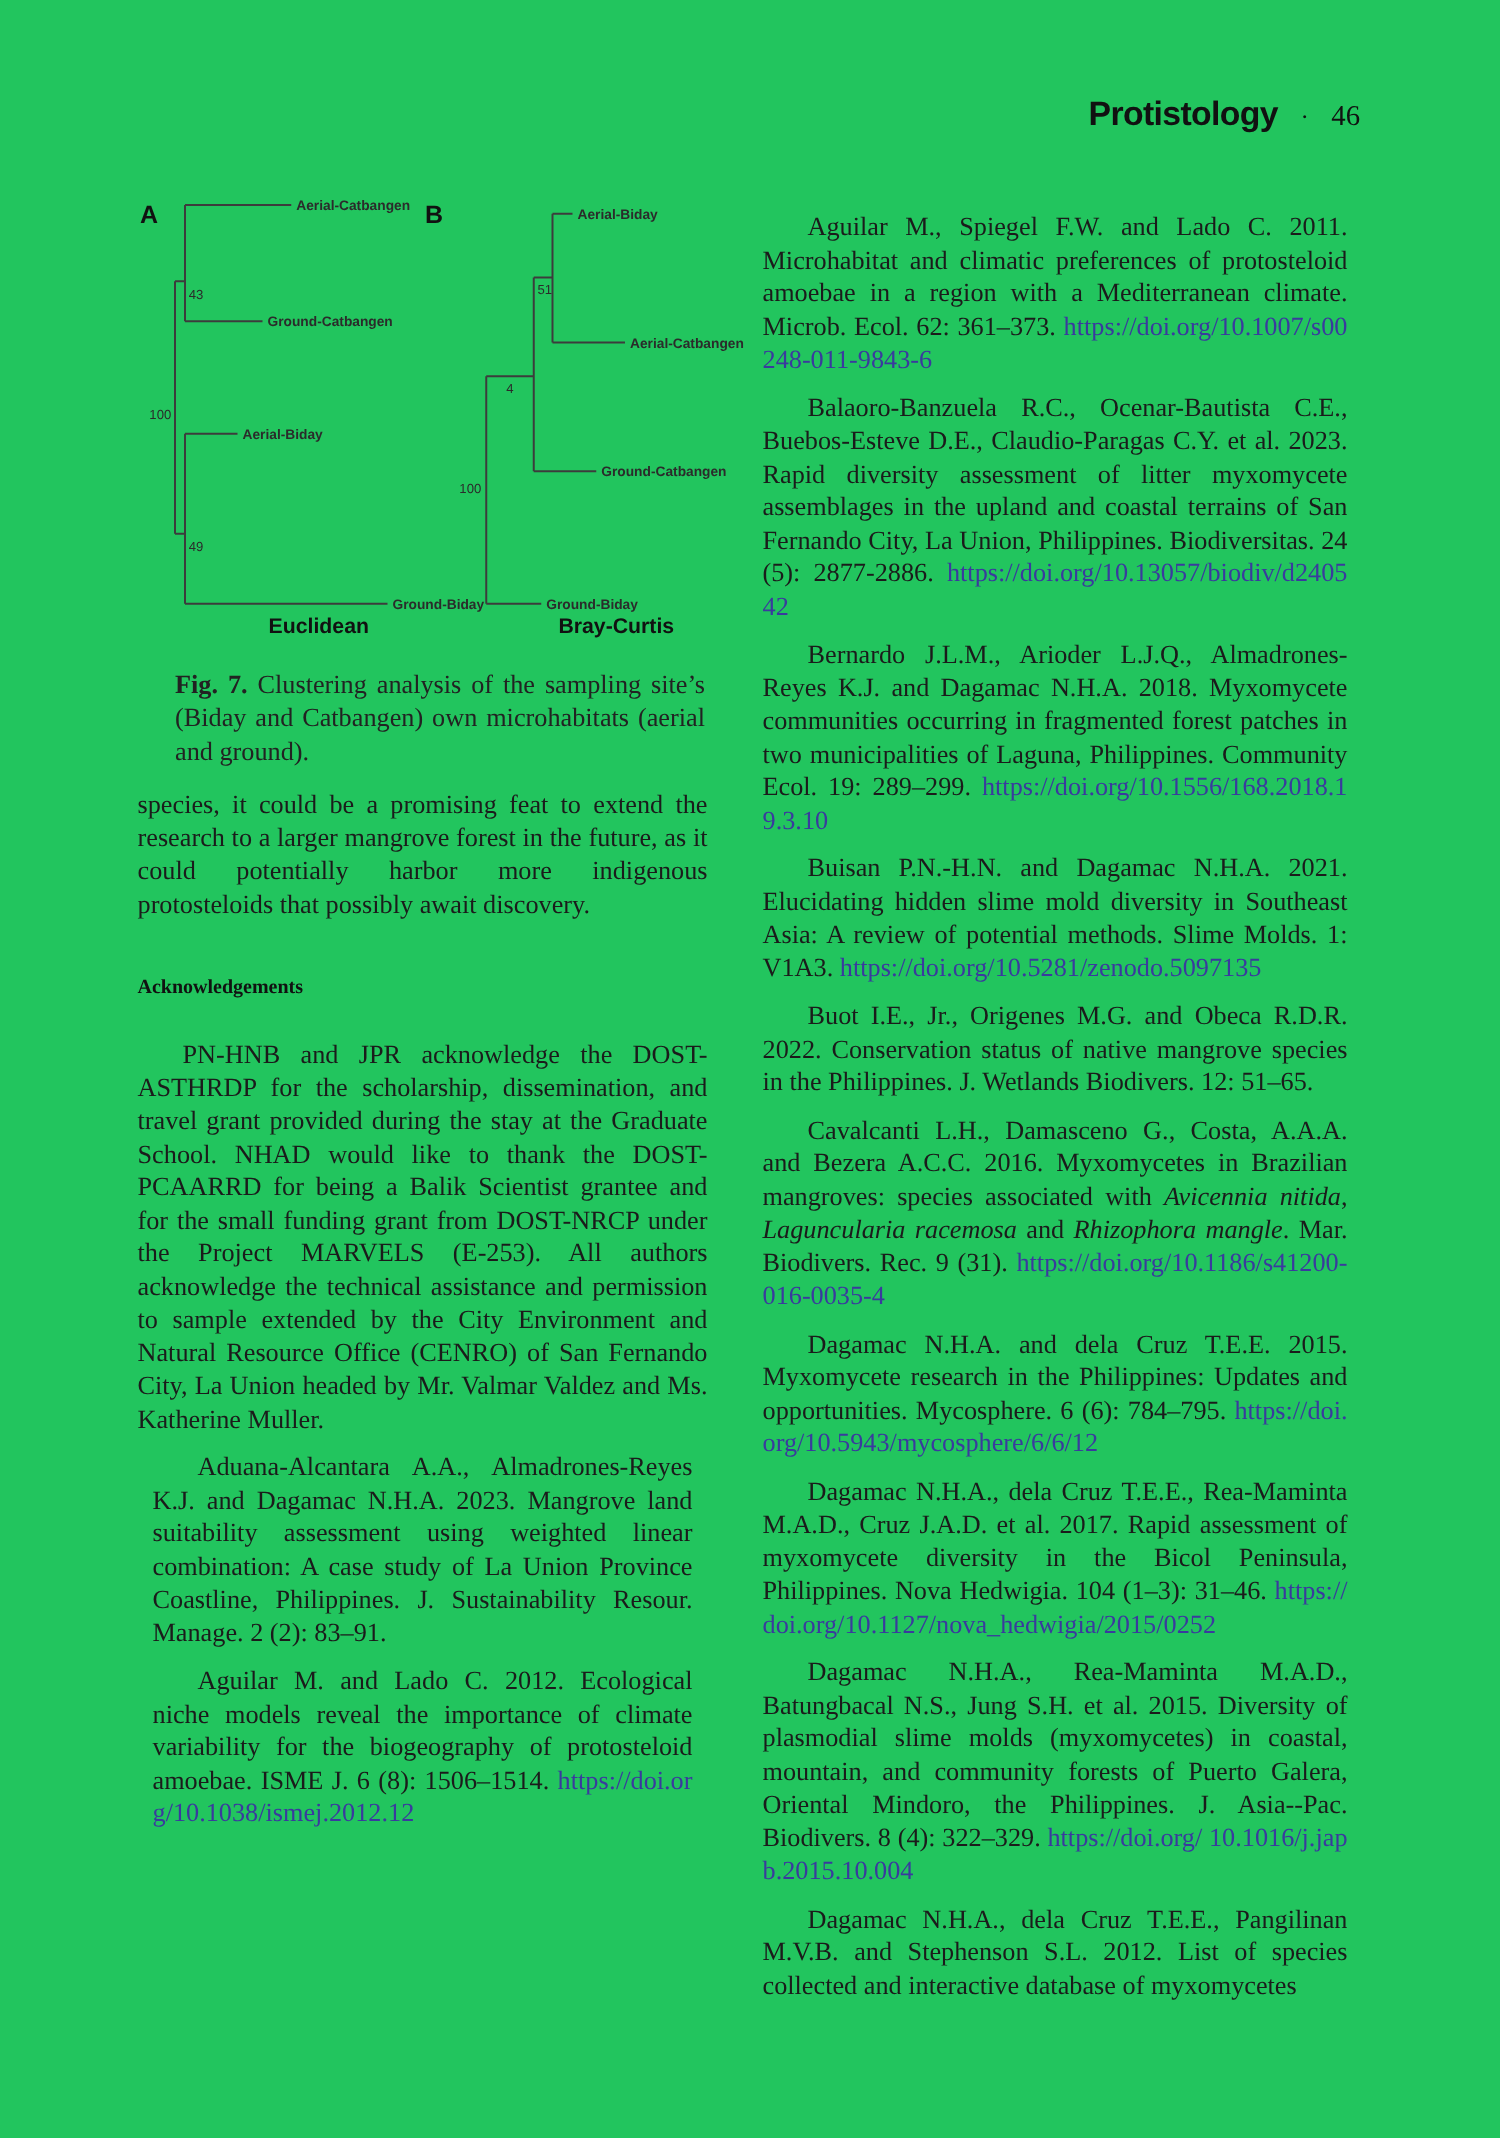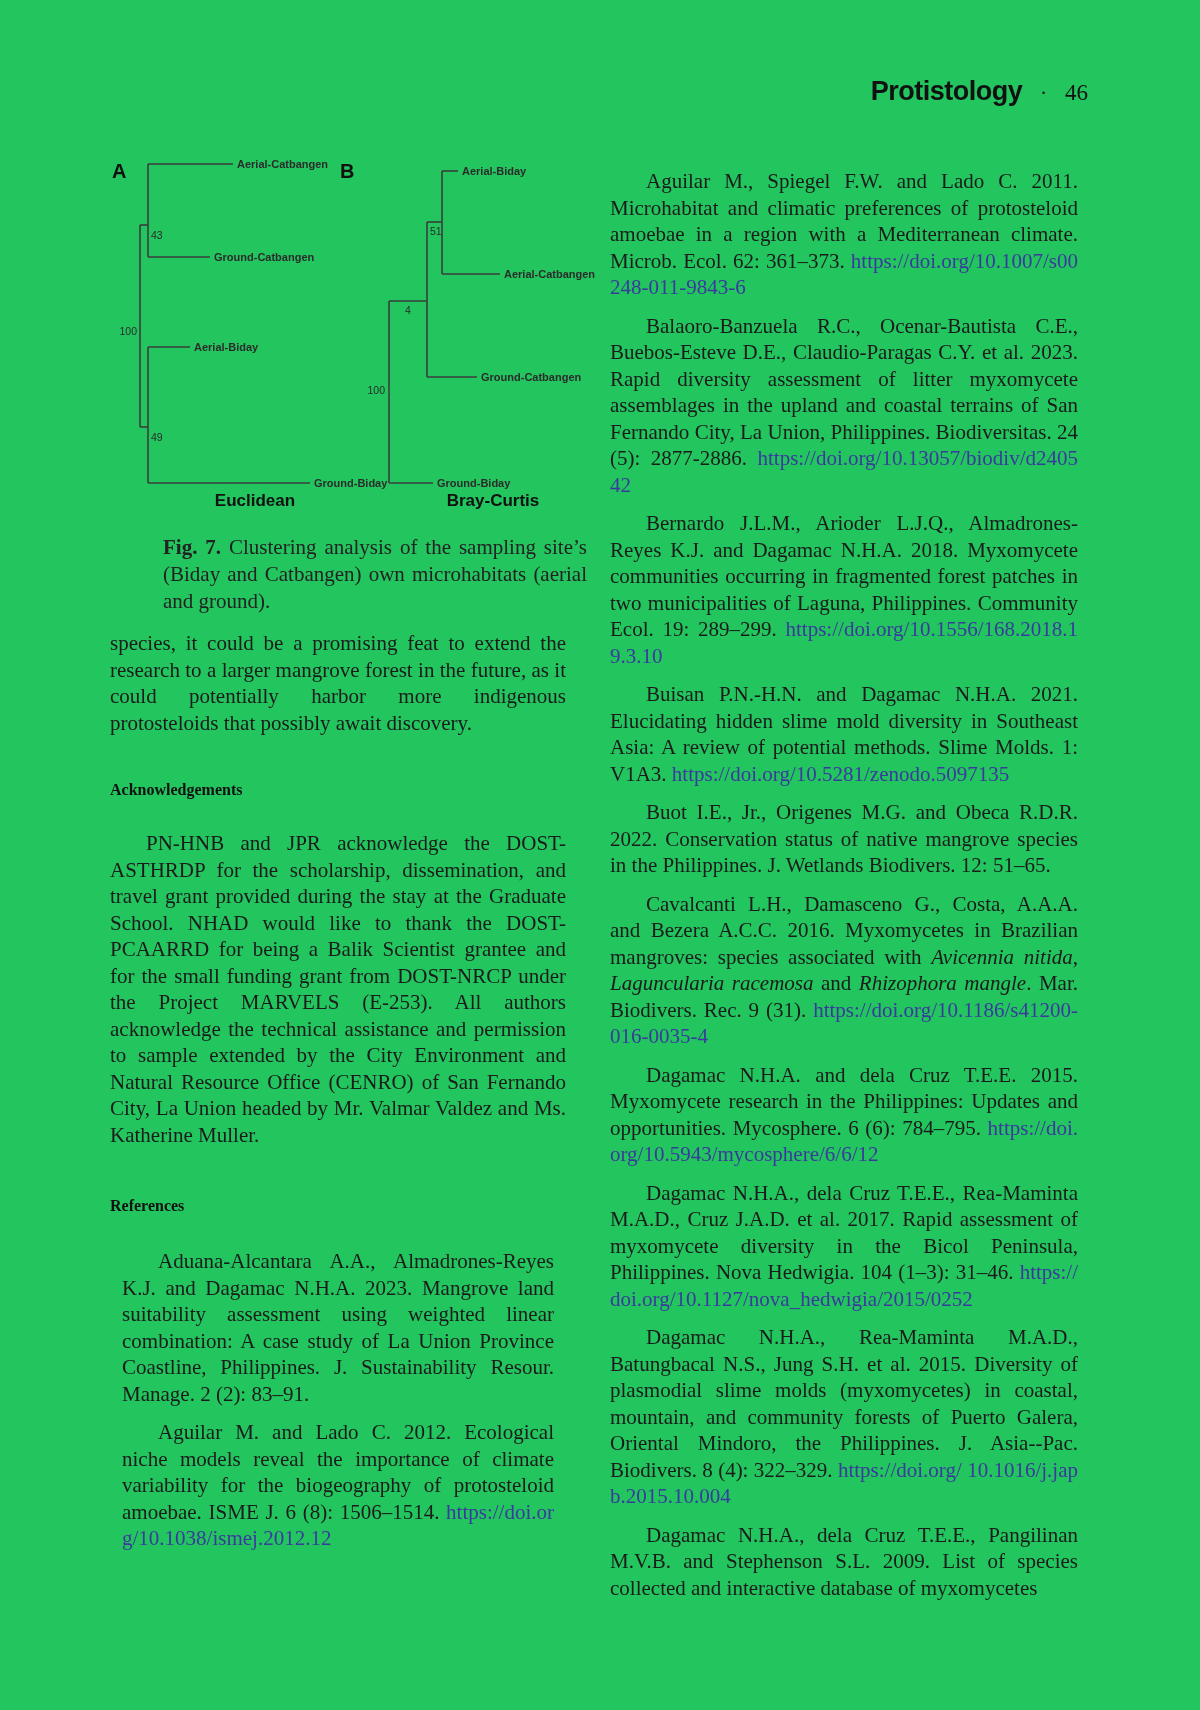--- a/index.html
+++ b/index.html
@@ -19,21 +19,21 @@
   #page-number{font-size:23px;color:#111;}
   
   #figure-svg{position:absolute;left:100px;top:142px;}
   .leaf-label{font-family:"Liberation Sans",sans-serif;font-size:11px;font-weight:bold;fill:#2b2b2b;}
   .support-label{font-family:"Liberation Sans",sans-serif;font-size:10.5px;fill:#2b2b2b;}
   .panel-letter{font-family:"Liberation Sans",sans-serif;font-size:20px;font-weight:bold;fill:#111;}
   .method-label{font-family:"Liberation Sans",sans-serif;font-size:17px;font-weight:bold;fill:#111;}
   .branches{stroke:#3c3c3c;stroke-width:1.6;fill:none;}
   #figure-caption{
     position:absolute;left:140px;top:534px;width:424px;
-    font-size:21px;line-height:27px;text-align:justify;color:#222;margin-left:23px;
+    font-size:21px;line-height:27px;text-align:justify;color:#222;
   }
   #figure-caption b{font-weight:bold;}
   
   .col{position:absolute;font-size:21px;line-height:26.5px;text-align:justify;}
   #left-col{left:110px;top:630px;width:456px;}
   #right-col{left:598px;top:156px;width:492px;}
   .para{margin:0;}
   .para-indent{text-indent:36px;margin:0;}
   h2.section{
     font-size:16px;font-weight:bold;margin:40px 0 26px 0;text-align:left;line-height:28px;color:#111;
@@ -104,31 +104,30 @@
   </svg>
 
   <div id="figure-caption">
     <b>Fig. 7.</b><span> Clustering analysis of the sampling site’s (Biday and Catbangen) own microhabitats (aerial and ground).</span>
   </div>
 
   <div id="left-col" class="col">
     <p class="para">species, it could be a promising feat to extend the research to a larger mangrove forest in the future, as it could potentially harbor more indigenous protosteloids that possibly await discovery.</p>
     <h2 class="section">Acknowledgements</h2>
     <p class="para-indent">PN-HNB and JPR acknowledge the DOST-ASTHRDP for the scholarship, dissemination, and travel grant provided during the stay at the Graduate School. NHAD would like to thank the DOST-PCAARRD for being a Balik Scientist grantee and for the small funding grant from DOST-NRCP under the Project MARVELS (E-253). All authors acknowledge the technical assistance and permission to sample extended by the City Environment and Natural Resource Office (CENRO) of San Fernando City, La Union headed by Mr. Valmar Valdez and Ms. Katherine Muller.</p>
-    <h2 class="section refs">References</h2>
     <p class="ref-entry"><span>Aduana-Alcantara A.A., Almadrones-Reyes K.J. and Dagamac N.H.A. 2023. Mangrove land suitability assessment using weighted linear combination: A case study of La Union Province Coastline, Philippines. J. Sustainability Resour. Manage. 2 (2): 83–91.</span></p>
     <p class="ref-entry"><span>Aguilar M. and Lado C. 2012. Ecological niche models reveal the importance of climate variability for the biogeography of protosteloid amoebae. ISME J. 6 (8): 1506–1514. </span><a class="doi-link">https://doi.org/10.1038/ismej.2012.12</a></p>
   </div>
 
   <div id="right-col" class="col">
     <p class="ref-entry"><span>Aguilar M., Spiegel F.W. and Lado C. 2011. Microhabitat and climatic preferences of protosteloid amoebae in a region with a Mediterranean climate. Microb. Ecol. 62: 361–373. </span><a class="doi-link">https://doi.org/10.1007/s00248-011-9843-6</a></p>
     <p class="ref-entry"><span>Balaoro-Banzuela R.C., Ocenar-Bautista C.E., Buebos-Esteve D.E., Claudio-Paragas C.Y. et al. 2023. Rapid diversity assessment of litter myxomycete assemblages in the upland and coastal terrains of San Fernando City, La Union, Philippines. Biodiversitas. 24 (5): 2877-2886. </span><a class="doi-link">https://doi.org/10.13057/biodiv/d240542</a></p>
     <p class="ref-entry"><span>Bernardo J.L.M., Arioder L.J.Q., Almadrones-Reyes K.J. and Dagamac N.H.A. 2018. Myxomycete communities occurring in fragmented forest patches in two municipalities of Laguna, Philippines. Community Ecol. 19: 289–299. </span><a class="doi-link">https://doi.org/10.1556/168.2018.19.3.10</a></p>
     <p class="ref-entry"><span>Buisan P.N.-H.N. and Dagamac N.H.A. 2021. Elucidating hidden slime mold diversity in Southeast Asia: A review of potential methods. Slime Molds. 1: V1A3. </span><a class="doi-link">https://doi.org/10.5281/zenodo.5097135</a></p>
     <p class="ref-entry"><span>Buot I.E., Jr., Origenes M.G. and Obeca R.D.R. 2022. Conservation status of native mangrove species in the Philippines. J. Wetlands Biodivers. 12: 51–65.</span></p>
     <p class="ref-entry"><span>Cavalcanti L.H., Damasceno G., Costa, A.A.A. and Bezera A.C.C. 2016. Myxomycetes in Brazilian mangroves: species associated with </span><i>Avicennia nitida</i><span>, </span><i>Laguncularia racemosa</i><span> and </span><i>Rhizophora mangle</i><span>. Mar. Biodivers. Rec. 9 (31). </span><a class="doi-link">https://doi.org/10.1186/s41200-016-0035-4</a></p>
     <p class="ref-entry"><span>Dagamac N.H.A. and dela Cruz T.E.E. 2015. Myxomycete research in the Philippines: Updates and opportunities. Mycosphere. 6 (6): 784–795. </span><a class="doi-link">https://doi.org/10.5943/mycosphere/6/6/12</a></p>
     <p class="ref-entry"><span>Dagamac N.H.A., dela Cruz T.E.E., Rea-Maminta M.A.D., Cruz J.A.D. et al. 2017. Rapid assessment of myxomycete diversity in the Bicol Peninsula, Philippines. Nova Hedwigia. 104 (1–3): 31–46. </span><a class="doi-link">https://doi.org/10.1127/nova_hedwigia/2015/0252</a></p>
     <p class="ref-entry"><span>Dagamac N.H.A., Rea-Maminta M.A.D., Batungbacal N.S., Jung S.H. et al. 2015. Diversity of plasmodial slime molds (myxomycetes) in coastal, mountain, and community forests of Puerto Galera, Oriental Mindoro, the Philippines. J. Asia--Pac. Biodivers. 8 (4): 322–329. </span><a class="doi-link">https://doi.org/ 10.1016/j.japb.2015.10.004</a></p>
-    <p class="ref-entry"><span>Dagamac N.H.A., dela Cruz T.E.E., Pangilinan M.V.B. and Stephenson S.L. 2009. List of species collected and interactive database of myxomycetes</span></p>
+    <p class="ref-entry"><span>Dagamac N.H.A., dela Cruz T.E.E., Pangilinan M.V.B. and Stephenson S.L. 2012. List of species collected and interactive database of myxomycetes</span></p>
   </div>
 
 </div>
 
 </body></html>

